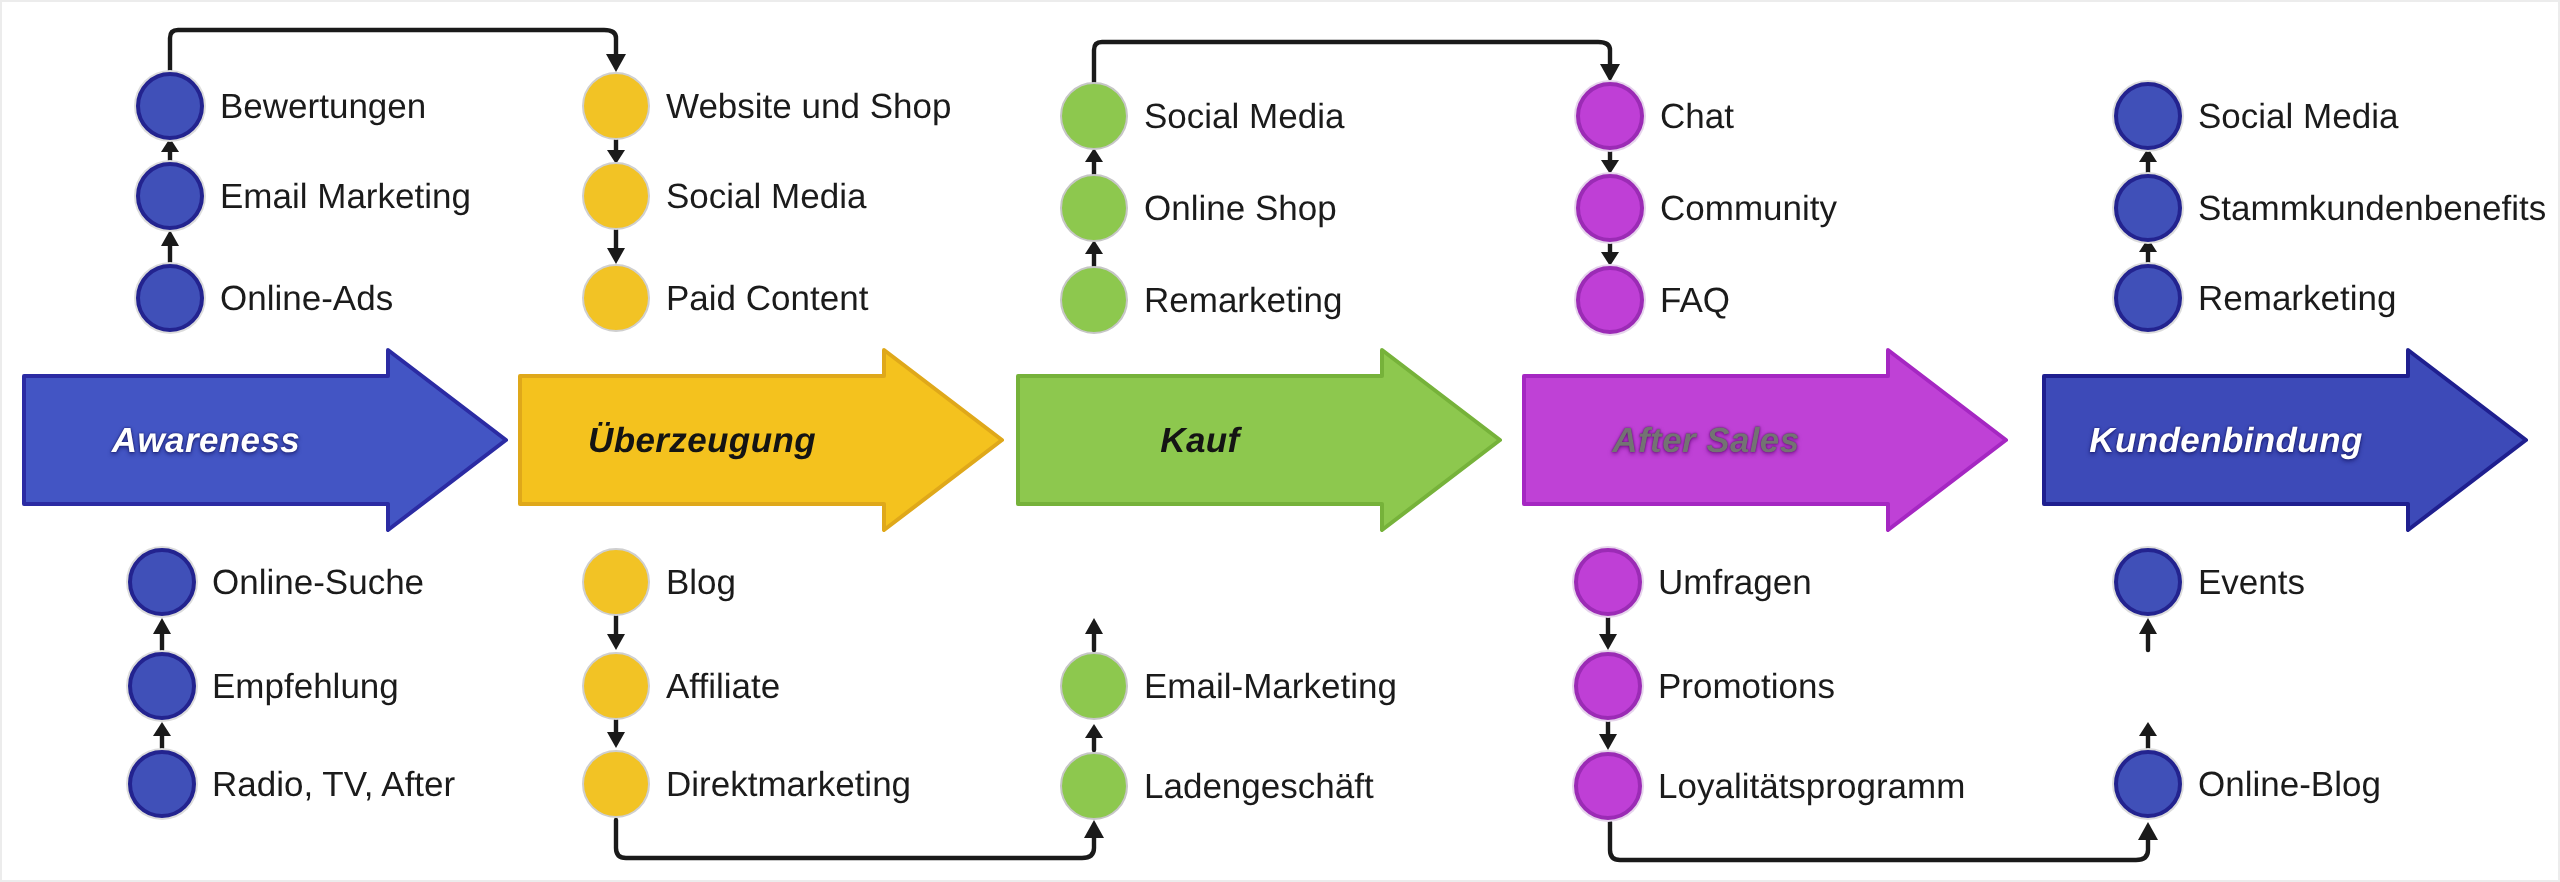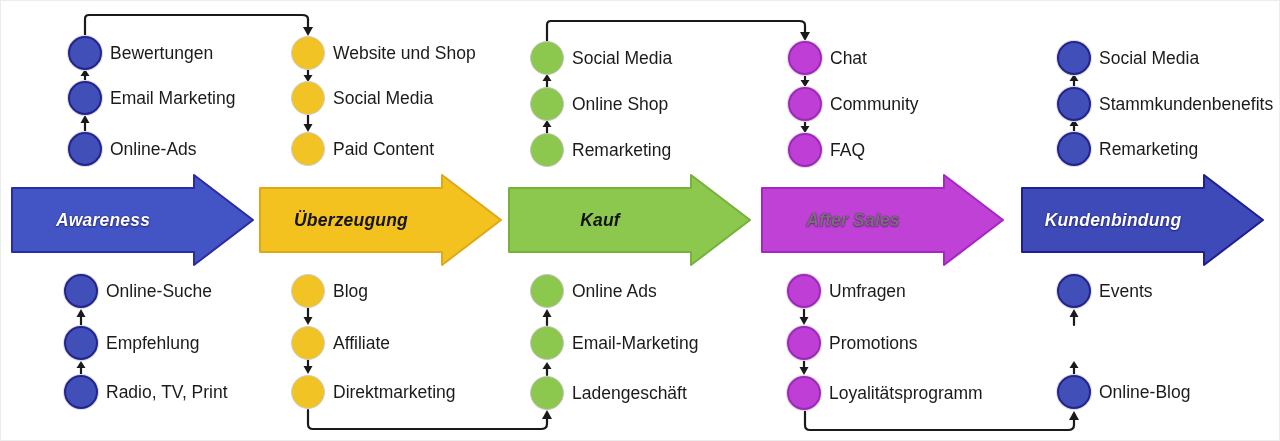--- a/index.html
+++ b/index.html
@@ -212,40 +212,36 @@
   <div class="node" style="left:63px;top:273px">
     <span class="dot dot-blue"></span>
     <span class="lbl">Online-Suche</span>
   </div>
   <div class="node" style="left:63px;top:325px">
     <span class="dot dot-blue"></span>
     <span class="lbl">Empfehlung</span>
   </div>
   <div class="node" style="left:63px;top:374px">
     <span class="dot dot-blue"></span>
-    <span class="lbl">Radio, TV, Print</span>
+    <span class="lbl">Radio, TV, After</span>
   </div>
 
   <div class="node" style="left:290px;top:325px">
     <span class="dot dot-yellow"></span>
     <span class="lbl">Affiliate</span>
   </div>
   <div class="node" style="left:290px;top:273px">
     <span class="dot dot-yellow"></span>
     <span class="lbl">Blog</span>
   </div>
   <div class="node" style="left:290px;top:374px">
     <span class="dot dot-yellow"></span>
     <span class="lbl">Direktmarketing</span>
   </div>
 
-  <div class="node" style="left:529px;top:273px">
-    <span class="dot dot-green"></span>
-    <span class="lbl">Online Ads</span>
-  </div>
   <div class="node" style="left:529px;top:325px">
     <span class="dot dot-green"></span>
     <span class="lbl">Email-Marketing</span>
   </div>
   <div class="node" style="left:529px;top:375px">
     <span class="dot dot-green"></span>
     <span class="lbl">Ladengeschäft</span>
   </div>
 
   <div class="node" style="left:786px;top:273px">

